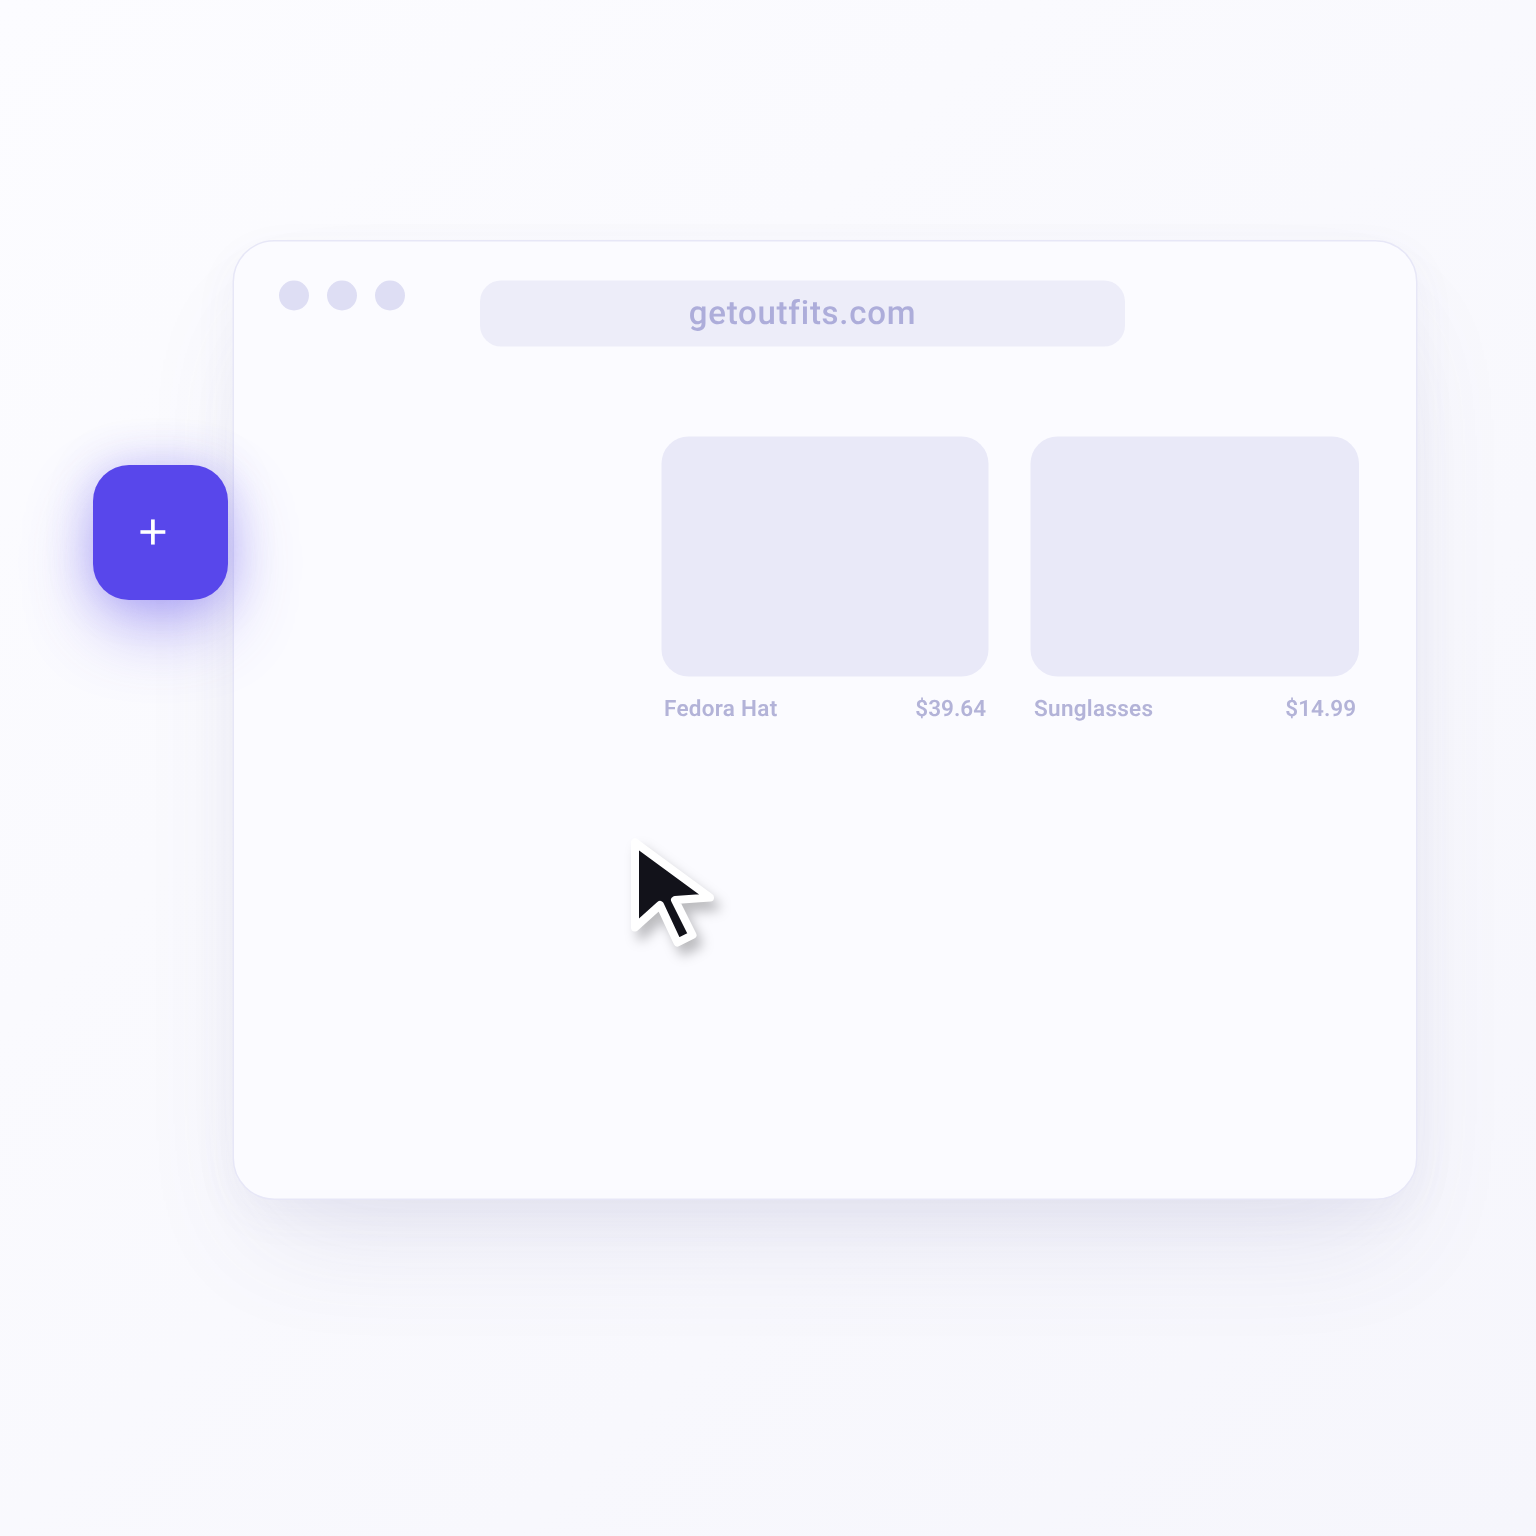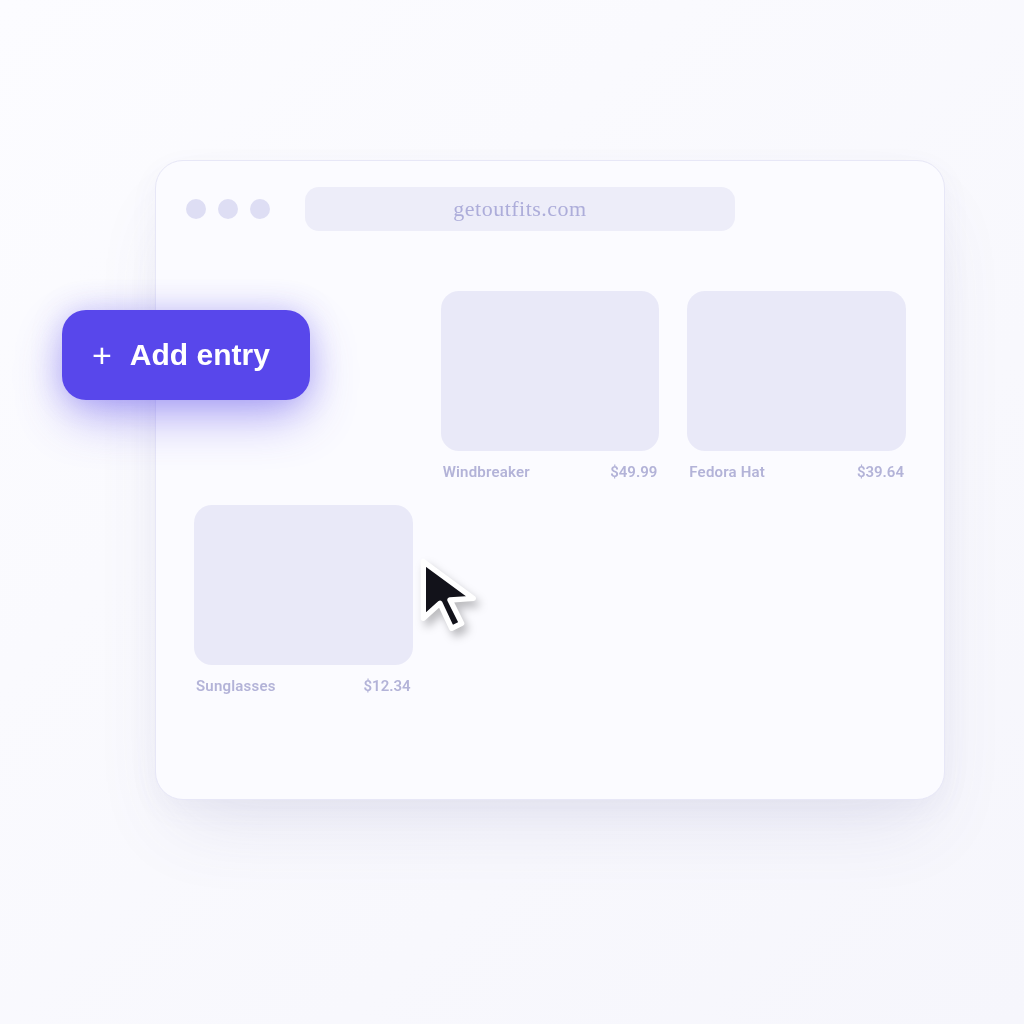--- a/index.html
+++ b/index.html
@@ -18,24 +18,23 @@
     width: 790px;
     height: 640px;
     background: #fbfbff;
     border: 1.5px solid #e7e7f7;
     border-radius: 28px;
     box-shadow: 0 40px 80px -20px rgba(90, 90, 160, 0.12),
                 0 10px 30px rgba(90, 90, 160, 0.05);
   }
   .browser-header {
     display: flex;
-    align-items: center;
+    align-items: flex-start;
     padding: 26px 30px 10px 30px;
-    gap: 5px;
-    font-family: Liberation Serif, serif;
+    gap: 20px;
   }
   .traffic-dots {
     display: flex;
     gap: 12px;
   }
   .dot {
     width: 20px;
     height: 20px;
     border-radius: 50%;
     background: #dedef4;
@@ -151,50 +150,42 @@
 
   <div class="products-grid">
     <div class="product-card hidden-placeholder">
       <div class="product-image"></div>
       <div class="product-info">
         <span class="product-name"></span>
         <span class="product-price"></span>
       </div>
     </div>
 
-    <div class="product-card">
-      <div class="product-image"></div>
-      <div class="product-info">
-        <span class="product-name">Windbreaker</span>
-        <span class="product-price">$49.99</span>
-      </div>
-    </div>
 
 
     <div class="product-card">
       <div class="product-image"></div>
       <div class="product-info">
         <span class="product-name">Fedora Hat</span>
         <span class="product-price">$39.64</span>
       </div>
     </div>
 
 
     <div class="product-card">
       <div class="product-image"></div>
       <div class="product-info">
         <span class="product-name">Sunglasses</span>
-        <span class="product-price">$12.34</span>
+        <span class="product-price">$14.99</span>
       </div>
     </div>
   </div>
 </div>
 
 <button class="add-entry-btn">
   <span class="plus-icon">+</span>
-  <span>Add entry</span>
 </button>
 
 <div class="cursor-icon">
   <svg width="80" height="80" viewBox="0 0 24 24">
     <path d="M4 2 L4 19 L9 14.5 L12.5 22 L15.5 20.5 L12 13.5 L19 13 Z" fill="#12121a" stroke="#ffffff" stroke-width="1.6" stroke-linejoin="round"></path>
   </svg>
 </div>
 
 </body></html>

